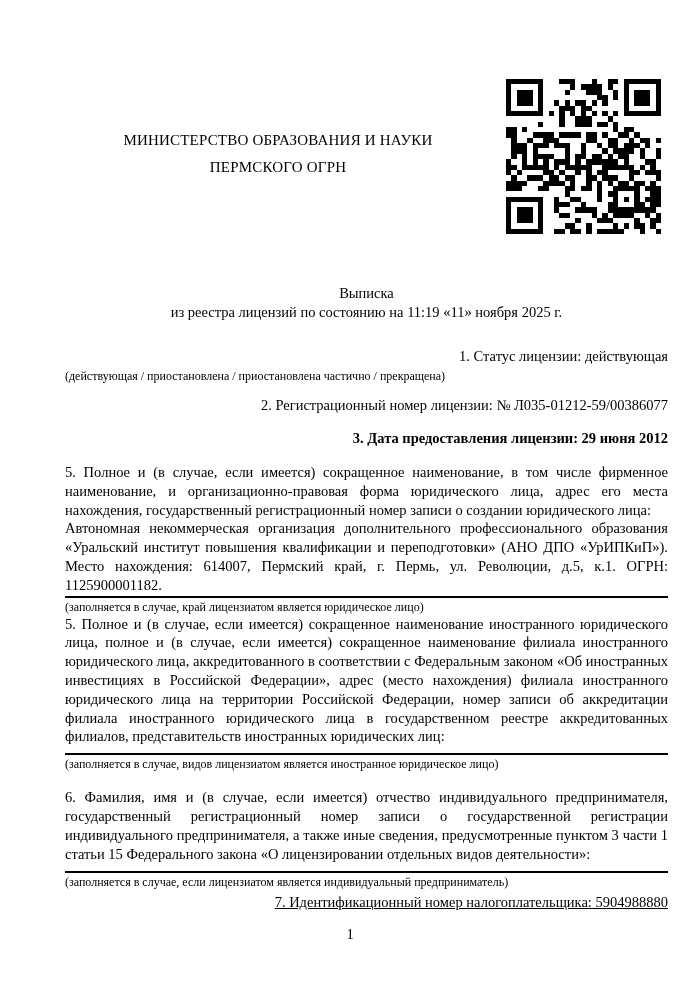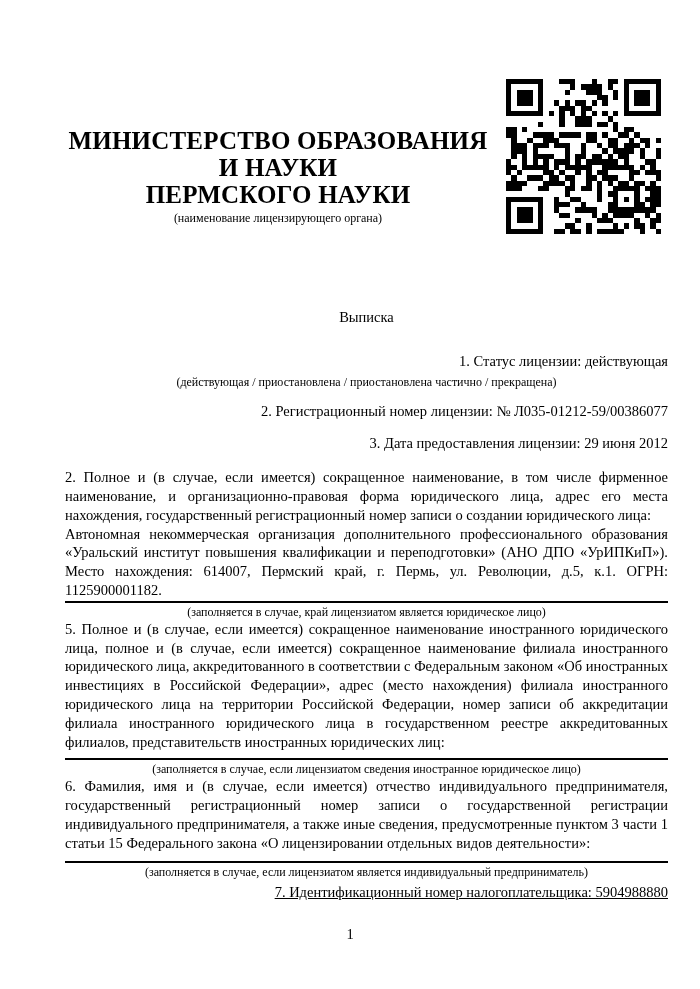--- a/index.html
+++ b/index.html
@@ -14,128 +14,127 @@
   }
   
   .ministry {
     position: absolute;
     top: 127px;
     left: 68px;
     width: 420px;
     text-align: center;
   }
   .ministry-name {
-    font-weight: bold;
-    font-size: 25px;
+    font-weight: normal;
+    font-size: 15px;
     line-height: 27px;
     letter-spacing: 0.2px;
   }
   .ministry-caption {
     font-size: 12px;
     line-height: 15px;
     margin-top: 3px;
   }
   .qr {
     position: absolute;
     top: 79px;
     left: 506px;
     width: 155px;
     height: 155px;
   }
   .qr svg { display: block; width: 155px; height: 155px; }
   
   .body-col {
     position: absolute;
-    top: 308px;
+    top: 284px;
     left: 65px;
     width: 603px;
     font-size: 14.5px;
     line-height: 18.8px;
   }
   .doc-title { text-align: center; }
   .doc-title div { margin: 0; }
   .items { margin-top: 25px; }
   .item p { margin: 0; text-align: right; }
   .item p.just { text-align: justify; }
   .caption {
     font-size: 12px;
     line-height: 15px;
-    text-align: center;
     margin-top: 2px;
   }
   .caption-tight { margin-top: 4px; }
   .rule { height: 2px; background: #000000; }
   #item2 { margin-top: 12px; margin-left: 24px; }
-  #item3 { margin-top: 14px; }
+  #item3 { margin-top: 14px; font-weight: bold; }
   #item4 { margin-top: 15px; }
   #item4 .rule { margin-top: 1px; }
   #item5 { }
   #item5 .rule { margin-top: 7px; }
-  #item6 { }
+  #item6 { margin-top: 16px; }
   #item6 .rule { margin-top: 8px; }
   #item7 { margin-top: 3px; text-decoration: underline; }
   .footer {
     position: absolute;
     top: 925px;
     left: 0;
     width: 100%;
     text-align: center;
     font-size: 14.5px;
     line-height: 18.8px;
   }
 </style>
 </head>
 <body>
 
 <div class="page">
 
   <div class="ministry">
     <div class="ministry-name">МИНИСТЕРСТВО ОБРАЗОВАНИЯ И НАУКИ</div>
-    <div class="ministry-name">ПЕРМСКОГО НАУКИ</div>
-    <div class="ministry-caption">(наименование лицензирующего органа)</div>
+    <div class="ministry-name">ПЕРМСКОГО ОГРН</div>
   </div>
 
   <div class="qr">
     <svg id="qr-svg" viewBox="0 0 29 29" shape-rendering="crispEdges">
         <path d="M0 0h1v1h-1zM1 0h1v1h-1zM2 0h1v1h-1zM3 0h1v1h-1zM4 0h1v1h-1zM5 0h1v1h-1zM6 0h1v1h-1zM10 0h1v1h-1zM11 0h1v1h-1zM12 0h1v1h-1zM16 0h1v1h-1zM19 0h1v1h-1zM20 0h1v1h-1zM22 0h1v1h-1zM23 0h1v1h-1zM24 0h1v1h-1zM25 0h1v1h-1zM26 0h1v1h-1zM27 0h1v1h-1zM28 0h1v1h-1zM0 1h1v1h-1zM6 1h1v1h-1zM12 1h1v1h-1zM14 1h1v1h-1zM15 1h1v1h-1zM16 1h1v1h-1zM17 1h1v1h-1zM19 1h1v1h-1zM22 1h1v1h-1zM28 1h1v1h-1zM0 2h1v1h-1zM2 2h1v1h-1zM3 2h1v1h-1zM4 2h1v1h-1zM6 2h1v1h-1zM11 2h1v1h-1zM15 2h1v1h-1zM16 2h1v1h-1zM17 2h1v1h-1zM20 2h1v1h-1zM22 2h1v1h-1zM24 2h1v1h-1zM25 2h1v1h-1zM26 2h1v1h-1zM28 2h1v1h-1zM0 3h1v1h-1zM2 3h1v1h-1zM3 3h1v1h-1zM4 3h1v1h-1zM6 3h1v1h-1zM17 3h1v1h-1zM18 3h1v1h-1zM20 3h1v1h-1zM22 3h1v1h-1zM24 3h1v1h-1zM25 3h1v1h-1zM26 3h1v1h-1zM28 3h1v1h-1zM0 4h1v1h-1zM2 4h1v1h-1zM3 4h1v1h-1zM4 4h1v1h-1zM6 4h1v1h-1zM9 4h1v1h-1zM11 4h1v1h-1zM13 4h1v1h-1zM14 4h1v1h-1zM16 4h1v1h-1zM18 4h1v1h-1zM22 4h1v1h-1zM24 4h1v1h-1zM25 4h1v1h-1zM26 4h1v1h-1zM28 4h1v1h-1zM0 5h1v1h-1zM6 5h1v1h-1zM10 5h1v1h-1zM11 5h1v1h-1zM12 5h1v1h-1zM14 5h1v1h-1zM15 5h1v1h-1zM22 5h1v1h-1zM28 5h1v1h-1zM0 6h1v1h-1zM1 6h1v1h-1zM2 6h1v1h-1zM3 6h1v1h-1zM4 6h1v1h-1zM5 6h1v1h-1zM6 6h1v1h-1zM8 6h1v1h-1zM10 6h1v1h-1zM12 6h1v1h-1zM14 6h1v1h-1zM16 6h1v1h-1zM18 6h1v1h-1zM20 6h1v1h-1zM22 6h1v1h-1zM23 6h1v1h-1zM24 6h1v1h-1zM25 6h1v1h-1zM26 6h1v1h-1zM27 6h1v1h-1zM28 6h1v1h-1zM10 7h1v1h-1zM13 7h1v1h-1zM14 7h1v1h-1zM15 7h1v1h-1zM19 7h1v1h-1zM6 8h1v1h-1zM10 8h1v1h-1zM13 8h1v1h-1zM14 8h1v1h-1zM15 8h1v1h-1zM17 8h1v1h-1zM18 8h1v1h-1zM20 8h1v1h-1zM0 9h1v1h-1zM1 9h1v1h-1zM3 9h1v1h-1zM20 9h1v1h-1zM22 9h1v1h-1zM23 9h1v1h-1zM0 10h1v1h-1zM1 10h1v1h-1zM5 10h1v1h-1zM6 10h1v1h-1zM7 10h1v1h-1zM8 10h1v1h-1zM10 10h1v1h-1zM11 10h1v1h-1zM12 10h1v1h-1zM13 10h1v1h-1zM15 10h1v1h-1zM16 10h1v1h-1zM18 10h1v1h-1zM21 10h1v1h-1zM22 10h1v1h-1zM24 10h1v1h-1zM1 11h1v1h-1zM4 11h1v1h-1zM7 11h1v1h-1zM8 11h1v1h-1zM9 11h1v1h-1zM15 11h1v1h-1zM16 11h1v1h-1zM19 11h1v1h-1zM20 11h1v1h-1zM23 11h1v1h-1zM25 11h1v1h-1zM26 11h1v1h-1zM28 11h1v1h-1zM1 12h1v1h-1zM2 12h1v1h-1zM3 12h1v1h-1zM5 12h1v1h-1zM6 12h1v1h-1zM7 12h1v1h-1zM9 12h1v1h-1zM10 12h1v1h-1zM11 12h1v1h-1zM14 12h1v1h-1zM17 12h1v1h-1zM19 12h1v1h-1zM20 12h1v1h-1zM22 12h1v1h-1zM23 12h1v1h-1zM24 12h1v1h-1zM26 12h1v1h-1zM1 13h1v1h-1zM2 13h1v1h-1zM3 13h1v1h-1zM5 13h1v1h-1zM11 13h1v1h-1zM14 13h1v1h-1zM18 13h1v1h-1zM20 13h1v1h-1zM21 13h1v1h-1zM22 13h1v1h-1zM23 13h1v1h-1zM25 13h1v1h-1zM28 13h1v1h-1zM1 14h1v1h-1zM3 14h1v1h-1zM5 14h1v1h-1zM6 14h1v1h-1zM7 14h1v1h-1zM8 14h1v1h-1zM11 14h1v1h-1zM13 14h1v1h-1zM14 14h1v1h-1zM16 14h1v1h-1zM17 14h1v1h-1zM19 14h1v1h-1zM21 14h1v1h-1zM22 14h1v1h-1zM25 14h1v1h-1zM28 14h1v1h-1zM0 15h1v1h-1zM3 15h1v1h-1zM5 15h1v1h-1zM7 15h1v1h-1zM9 15h1v1h-1zM10 15h1v1h-1zM11 15h1v1h-1zM13 15h1v1h-1zM15 15h1v1h-1zM16 15h1v1h-1zM17 15h1v1h-1zM18 15h1v1h-1zM19 15h1v1h-1zM20 15h1v1h-1zM22 15h1v1h-1zM26 15h1v1h-1zM27 15h1v1h-1zM0 16h1v1h-1zM1 16h1v1h-1zM3 16h1v1h-1zM4 16h1v1h-1zM5 16h1v1h-1zM6 16h1v1h-1zM7 16h1v1h-1zM9 16h1v1h-1zM11 16h1v1h-1zM12 16h1v1h-1zM13 16h1v1h-1zM14 16h1v1h-1zM15 16h1v1h-1zM18 16h1v1h-1zM19 16h1v1h-1zM20 16h1v1h-1zM21 16h1v1h-1zM22 16h1v1h-1zM23 16h1v1h-1zM25 16h1v1h-1zM27 16h1v1h-1zM0 17h1v1h-1zM2 17h1v1h-1zM7 17h1v1h-1zM8 17h1v1h-1zM10 17h1v1h-1zM13 17h1v1h-1zM15 17h1v1h-1zM17 17h1v1h-1zM18 17h1v1h-1zM23 17h1v1h-1zM24 17h1v1h-1zM26 17h1v1h-1zM27 17h1v1h-1zM28 17h1v1h-1zM1 18h1v1h-1zM4 18h1v1h-1zM5 18h1v1h-1zM6 18h1v1h-1zM8 18h1v1h-1zM9 18h1v1h-1zM11 18h1v1h-1zM12 18h1v1h-1zM15 18h1v1h-1zM16 18h1v1h-1zM18 18h1v1h-1zM19 18h1v1h-1zM20 18h1v1h-1zM23 18h1v1h-1zM28 18h1v1h-1zM0 19h1v1h-1zM1 19h1v1h-1zM2 19h1v1h-1zM3 19h1v1h-1zM7 19h1v1h-1zM8 19h1v1h-1zM9 19h1v1h-1zM10 19h1v1h-1zM12 19h1v1h-1zM15 19h1v1h-1zM17 19h1v1h-1zM19 19h1v1h-1zM21 19h1v1h-1zM22 19h1v1h-1zM24 19h1v1h-1zM25 19h1v1h-1zM27 19h1v1h-1zM0 20h1v1h-1zM1 20h1v1h-1zM2 20h1v1h-1zM6 20h1v1h-1zM7 20h1v1h-1zM11 20h1v1h-1zM12 20h1v1h-1zM14 20h1v1h-1zM15 20h1v1h-1zM17 20h1v1h-1zM20 20h1v1h-1zM21 20h1v1h-1zM22 20h1v1h-1zM23 20h1v1h-1zM24 20h1v1h-1zM26 20h1v1h-1zM27 20h1v1h-1zM28 20h1v1h-1zM11 21h1v1h-1zM17 21h1v1h-1zM19 21h1v1h-1zM20 21h1v1h-1zM24 21h1v1h-1zM27 21h1v1h-1zM28 21h1v1h-1zM0 22h1v1h-1zM1 22h1v1h-1zM2 22h1v1h-1zM3 22h1v1h-1zM4 22h1v1h-1zM5 22h1v1h-1zM6 22h1v1h-1zM9 22h1v1h-1zM12 22h1v1h-1zM13 22h1v1h-1zM17 22h1v1h-1zM20 22h1v1h-1zM22 22h1v1h-1zM24 22h1v1h-1zM26 22h1v1h-1zM27 22h1v1h-1zM28 22h1v1h-1zM0 23h1v1h-1zM6 23h1v1h-1zM9 23h1v1h-1zM10 23h1v1h-1zM11 23h1v1h-1zM14 23h1v1h-1zM19 23h1v1h-1zM20 23h1v1h-1zM24 23h1v1h-1zM25 23h1v1h-1zM27 23h1v1h-1zM28 23h1v1h-1zM0 24h1v1h-1zM2 24h1v1h-1zM3 24h1v1h-1zM4 24h1v1h-1zM6 24h1v1h-1zM9 24h1v1h-1zM13 24h1v1h-1zM14 24h1v1h-1zM15 24h1v1h-1zM16 24h1v1h-1zM19 24h1v1h-1zM20 24h1v1h-1zM21 24h1v1h-1zM22 24h1v1h-1zM23 24h1v1h-1zM24 24h1v1h-1zM25 24h1v1h-1zM26 24h1v1h-1zM27 24h1v1h-1zM0 25h1v1h-1zM2 25h1v1h-1zM3 25h1v1h-1zM4 25h1v1h-1zM6 25h1v1h-1zM10 25h1v1h-1zM11 25h1v1h-1zM16 25h1v1h-1zM18 25h1v1h-1zM20 25h1v1h-1zM21 25h1v1h-1zM22 25h1v1h-1zM23 25h1v1h-1zM26 25h1v1h-1zM28 25h1v1h-1zM0 26h1v1h-1zM2 26h1v1h-1zM3 26h1v1h-1zM4 26h1v1h-1zM6 26h1v1h-1zM13 26h1v1h-1zM17 26h1v1h-1zM18 26h1v1h-1zM19 26h1v1h-1zM24 26h1v1h-1zM27 26h1v1h-1zM28 26h1v1h-1zM0 27h1v1h-1zM6 27h1v1h-1zM11 27h1v1h-1zM12 27h1v1h-1zM15 27h1v1h-1zM20 27h1v1h-1zM22 27h1v1h-1zM24 27h1v1h-1zM25 27h1v1h-1zM27 27h1v1h-1zM0 28h1v1h-1zM1 28h1v1h-1zM2 28h1v1h-1zM3 28h1v1h-1zM4 28h1v1h-1zM5 28h1v1h-1zM6 28h1v1h-1zM9 28h1v1h-1zM10 28h1v1h-1zM12 28h1v1h-1zM13 28h1v1h-1zM15 28h1v1h-1zM17 28h1v1h-1zM18 28h1v1h-1zM19 28h1v1h-1zM20 28h1v1h-1zM21 28h1v1h-1zM25 28h1v1h-1zM28 28h1v1h-1z" fill="#000"></path>
       </svg>
   </div>
 
   <div class="body-col">
 
     <div class="doc-title">
       <div>Выписка</div>
+      <div>из реестра лицензий по состоянию на 11:19 «11» ноября 2025 г.</div>
     </div>
 
     <div class="items">
 
       <div class="item" id="item1">
         <p>1. Статус лицензии: действующая</p>
         <div class="caption caption-tight">(действующая / приостановлена / приостановлена частично / прекращена)</div>
       </div>
 
       <div class="item" id="item2">
         <p>2. Регистрационный номер лицензии: № Л035-01212-59/00386077</p>
       </div>
 
       <div class="item" id="item3">
         <p>3. Дата предоставления лицензии: 29 июня 2012</p>
       </div>
 
       <div class="item" id="item4">
-        <p class="just">2. Полное и (в случае, если имеется) сокращенное наименование, в том числе фирменное наименование, и организационно-правовая форма юридического лица, адрес его места нахождения, государственный регистрационный номер записи о создании юридического лица:</p>
+        <p class="just">5. Полное и (в случае, если имеется) сокращенное наименование, в том числе фирменное наименование, и организационно-правовая форма юридического лица, адрес его места нахождения, государственный регистрационный номер записи о создании юридического лица:</p>
         <p class="just">Автономная некоммерческая организация дополнительного профессионального образования «Уральский институт повышения квалификации и переподготовки» (АНО ДПО «УрИПКиП»). Место нахождения: 614007, Пермский край, г. Пермь, ул. Революции, д.5, к.1. ОГРН: 1125900001182.</p>
         <div class="rule"></div>
         <div class="caption">(заполняется в случае, край лицензиатом является юридическое лицо)</div>
       </div>
 
       <div class="item" id="item5">
         <p class="just">5. Полное и (в случае, если имеется) сокращенное наименование иностранного юридического лица, полное и (в случае, если имеется) сокращенное наименование филиала иностранного юридического лица, аккредитованного в соответствии с Федеральным законом «Об иностранных инвестициях в Российской Федерации», адрес (место нахождения) филиала иностранного юридического лица на территории Российской Федерации, номер записи об аккредитации филиала иностранного юридического лица в государственном реестре аккредитованных филиалов, представительств иностранных юридических лиц:</p>
         <div class="rule"></div>
-        <div class="caption">(заполняется в случае, если лицензиатом сведения иностранное юридическое лицо)</div>
+        <div class="caption">(заполняется в случае, видов лицензиатом является иностранное юридическое лицо)</div>
       </div>
 
       <div class="item" id="item6">
         <p class="just">6. Фамилия, имя и (в случае, если имеется) отчество индивидуального предпринимателя, государственный регистрационный номер записи о государственной регистрации индивидуального предпринимателя, а также иные сведения, предусмотренные пунктом 3 части 1 статьи 15 Федерального закона «О лицензировании отдельных видов деятельности»:</p>
         <div class="rule"></div>
         <div class="caption">(заполняется в случае, если лицензиатом является индивидуальный предприниматель)</div>
       </div>
 
       <div class="item" id="item7">
         <p>7. Идентификационный номер налогоплательщика: 5904988880</p>

